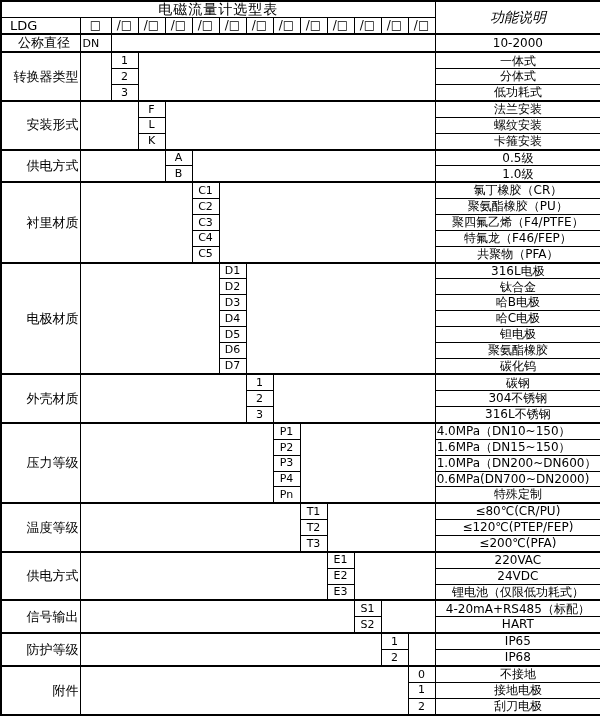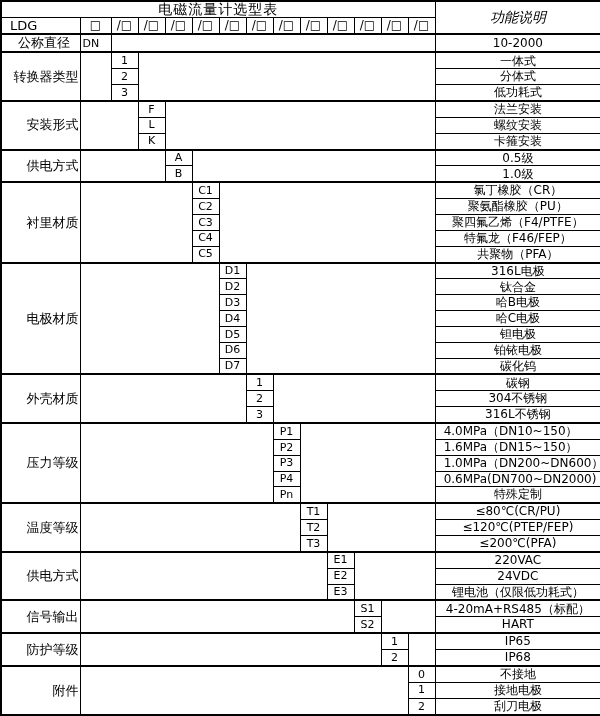--- a/index.html
+++ b/index.html
@@ -14,21 +14,21 @@
   tr.hdr2{height:17px;padding-left:40px;}
   .title{font-size:14px;letter-spacing:1px;}
   .fn{font-size:14px;font-style:italic;}
   .ldg{text-align:left;padding-left:8px;}
   .dn{text-align:left;padding-left:2px;}
   .lbl{font-size:13px;text-align:right;}
   .lbl-left{text-align:left;padding-left:16px;}
   .code{font-size:11px;}
   .hc{font-size:12px;padding:0;}
   .desc{font-size:12px;border-radius:6px;}
-  .al{text-align:left;padding-left:8px;}
+  .al{text-align:left;padding-left:1px;}
 </style>
 </head>
 <body>
 
 <div id="wrap">
 <table>
   <colgroup>
     <col style="width:79px">
         <col style="width:31px">
     <col style="width:27px">
@@ -161,21 +161,21 @@
   <tr>
     <td class="code">D4</td>
     <td class="desc">哈C电极</td>
   </tr>
   <tr>
     <td class="code">D5</td>
     <td class="desc">钽电极</td>
   </tr>
   <tr>
     <td class="code">D6</td>
-    <td class="desc">铂铱电极</td>
+    <td class="desc">聚氨酯橡胶</td>
   </tr>
   <tr>
     <td class="code">D7</td>
     <td class="desc">碳化钨</td>
   </tr>
 
   <tr class="gs">
     <td class="lbl" rowspan="3">外壳材质</td>
     <td rowspan="3" colspan="6"></td>
     <td class="code">1</td>

